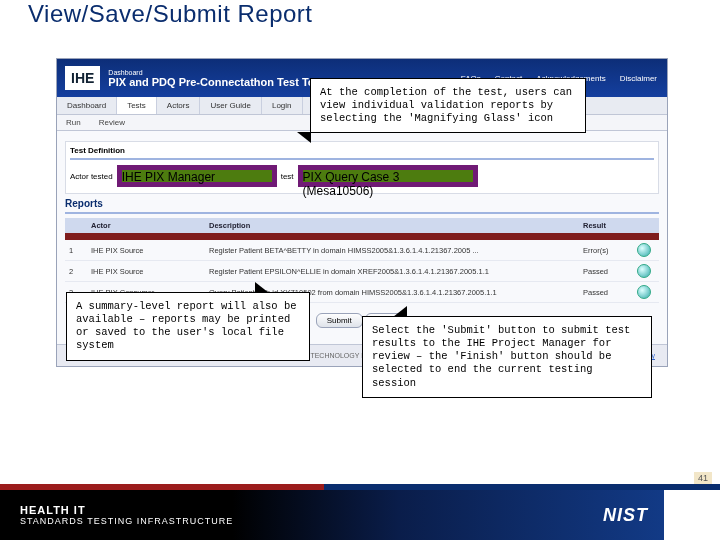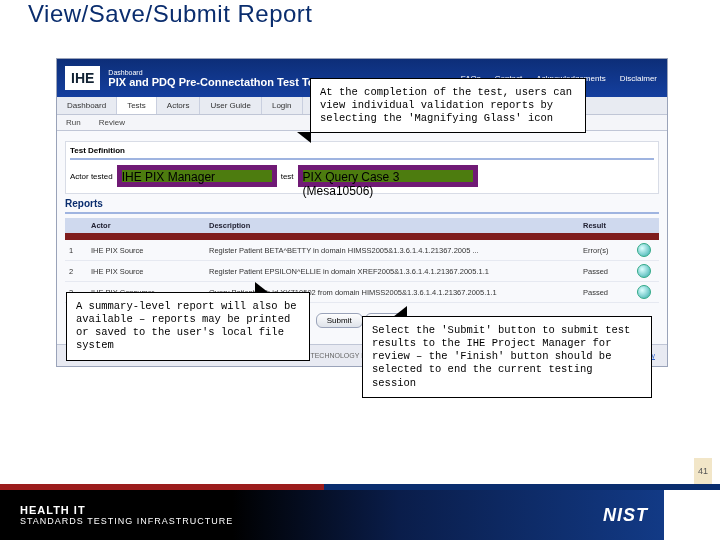--- a/index.html
+++ b/index.html
@@ -39,21 +39,21 @@
 .c1::after{left:-14px;bottom:-11px;border-top:11px solid #000;border-left:14px solid transparent}
 .c2{left:66px;top:292px;width:224px}
 .c2::after{right:40px;top:-11px;border-bottom:11px solid #000;border-right:14px solid transparent}
 .c3{left:362px;top:316px;width:300px}
 .c3::after{left:30px;top:-11px;border-bottom:11px solid #000;border-left:14px solid transparent}
 .bottom-bar{position:absolute;left:0;bottom:0;width:664px;height:50px;background:linear-gradient(90deg,#000 0%,#000 35%,#0a1d4a 60%,#123a86 100%);display:flex;align-items:center;color:#fff}
 .stripe{position:absolute;left:0;bottom:50px;width:720px;height:6px;background:linear-gradient(90deg,#9b1c1c 0 45%,#0a2d6e 45% 100%)}
 .hit{margin-left:20px;font-size:9px;line-height:1.1;letter-spacing:1px}
 .hit b{font-size:11px}
 .nist-logo{margin-left:auto;margin-right:16px;font-style:italic;font-weight:bold;font-size:18px;letter-spacing:1px}
-.pgnum{position:absolute;right:8px;bottom:56px;font-size:9px;color:#555;background:#f2e6c8;padding:8px 4px;border-radius:0}
+.pgnum{position:absolute;right:8px;bottom:56px;font-size:9px;color:#555;background:#f2e6c8;padding:1px 4px;border-radius:0}
 </style>
 </head>
 <body>
 
 <div class="slide">
   <div class="title">View/Save/Submit Report</div>
 
   <div class="screenshot-area">
     <div class="app">
       <div class="header">

